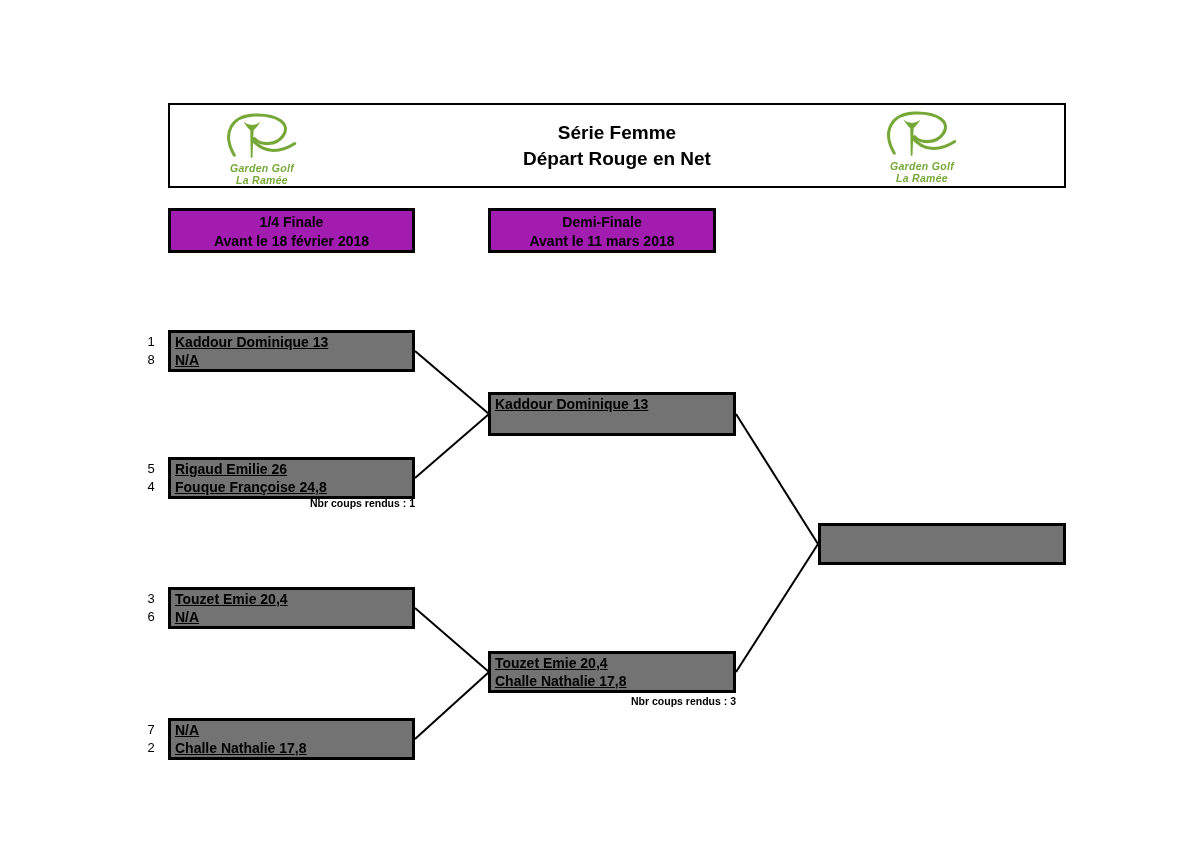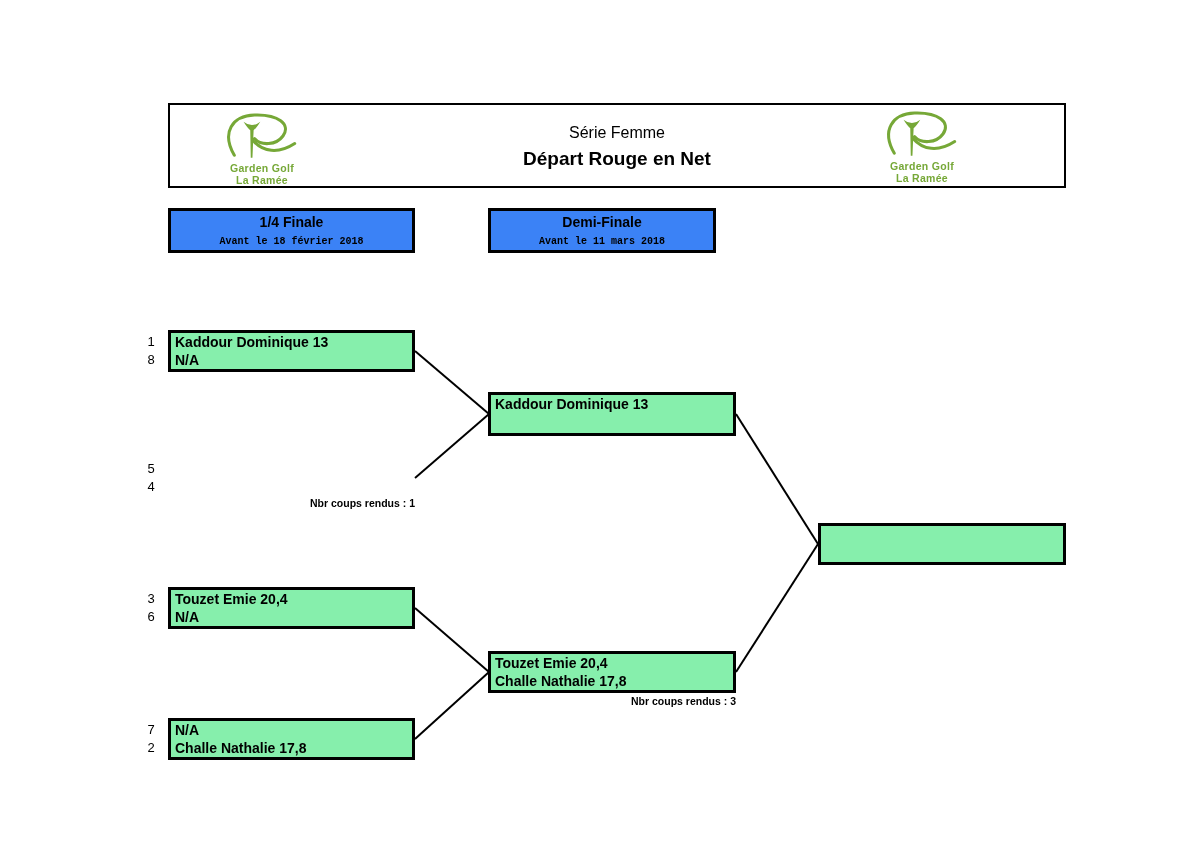--- a/index.html
+++ b/index.html
@@ -10,43 +10,43 @@
   }
 
   
   .header-box {
     position:absolute; left:168px; top:103px; width:898px; height:85px;
     border:2px solid #000; background:#fff;
   }
   .titles {
     position:absolute; left:200px; right:200px; top:14px; text-align:center;
   }
-  .title   { font-size:16px; font-weight:400; line-height:28px; }
+  .title   { font-size:19px; font-weight:700; line-height:28px; }
   .subtitle{ font-size:19px; font-weight:700; line-height:24px; }
 
-  .logo { position:absolute; width:120px; text-align:center; }
+  .logo { position:absolute; width:120px; text-align:center;font-style:italic; }
   .logo-left  { left:32px;  top:5px; }
   .logo-right { left:692px; top:3px; }
   .logo svg { display:block; margin:0 auto; }
   .logo-text { font-size:10.5px; font-weight:700; line-height:12px; letter-spacing:.3px; color:#76a837; }
 
   
   .round {
-    position:absolute; top:208px; height:45px; border:3px solid #000; background:#3b82f6;
+    position:absolute; top:208px; height:45px; border:3px solid #000; background:#a21caf;
     text-align:center; padding-top:2px;
   }
   .round .r-name { font-size:14px; font-weight:700; line-height:19px; }
-  .round .r-date { font-size:10px; font-weight:700; line-height:19px;font-family:Liberation Mono, monospace; }
+  .round .r-date { font-size:14px; font-weight:700; line-height:19px; }
   .round-1 { left:168px; width:247px; }
   .round-2 { left:488px; width:228px; }
   .round-3 { left:818px; width:248px; }
 
   
   .match {
-    position:absolute; border:3px solid #000; background:#86efac;
+    position:absolute; border:3px solid #000; background:#737373;text-decoration:underline;
   }
   .match .p-line {
     font-size:14px; font-weight:700; line-height:18px; height:18px;
     padding-left:4px; white-space:nowrap; overflow:hidden;
   }
   .qf1   { left:168px; top:330px; width:247px; height:42px; }
   .qf2   { left:168px; top:457px; width:247px; height:42px; }
   .qf3   { left:168px; top:587px; width:247px; height:42px; }
   .qf4   { left:168px; top:718px; width:247px; height:42px; }
   .sf1   { left:488px; top:392px; width:248px; height:44px; }
@@ -143,20 +143,24 @@
   </div>
   <div class="seeds seeds-4">
     <div>7</div>
     <div>2</div>
   </div>
 
   <div class="match qf1">
     <div class="p-line">Kaddour Dominique 13</div>
     <div class="p-line">N/A</div>
   </div>
+  <div class="match qf2">
+    <div class="p-line">Rigaud Emilie 26</div>
+    <div class="p-line">Fouque Françoise 24,8</div>
+  </div>
   <div class="match qf3">
     <div class="p-line">Touzet Emie 20,4</div>
     <div class="p-line">N/A</div>
   </div>
   <div class="match qf4">
     <div class="p-line">N/A</div>
     <div class="p-line">Challe Nathalie 17,8</div>
   </div>
 
   <div class="note note-1">Nbr coups rendus : 1</div>

